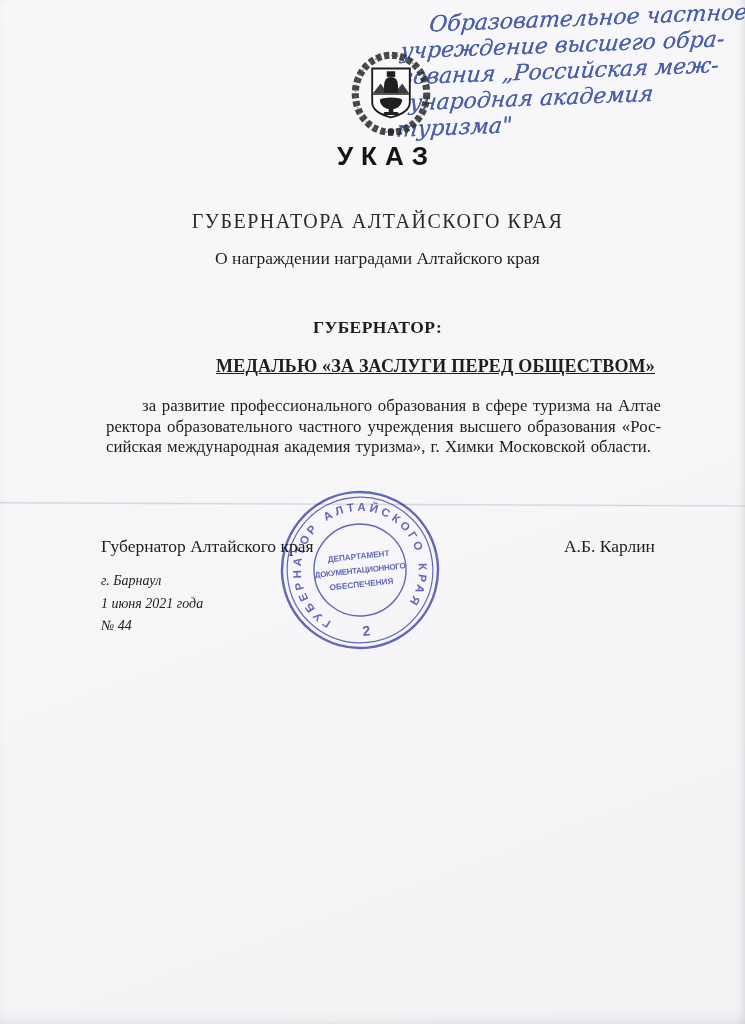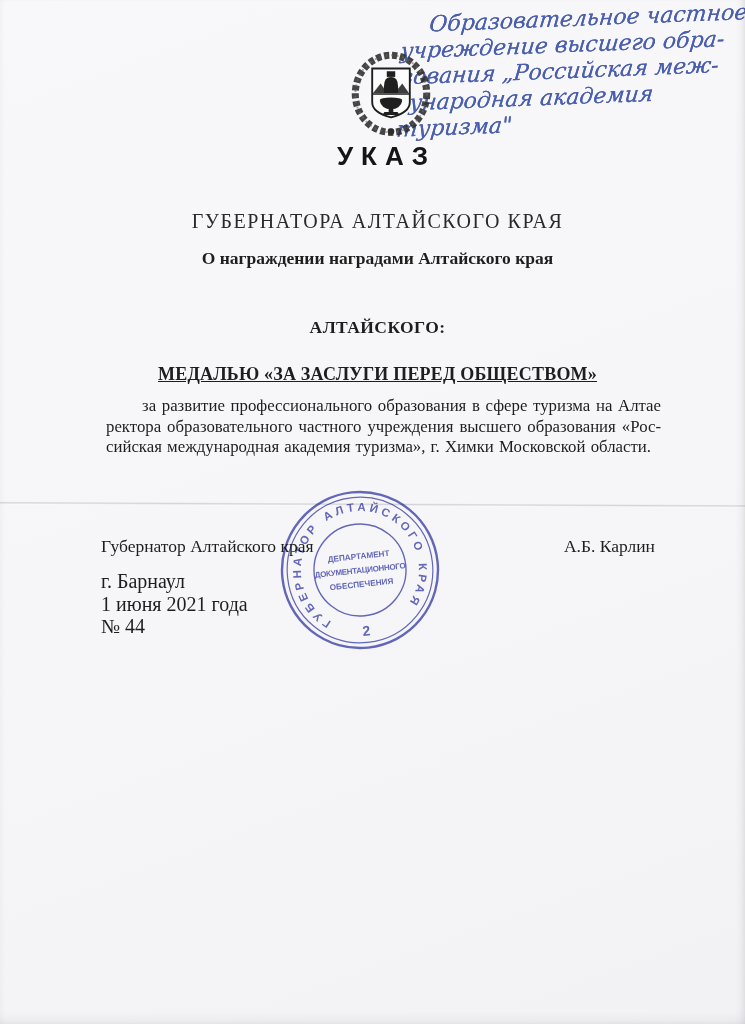--- a/index.html
+++ b/index.html
@@ -32,43 +32,43 @@
   
   .emblem{position:absolute;left:344px;top:44px;width:94px;height:94px;}
   
   .col{position:absolute;left:100px;width:555px;text-align:center;}
   .title{
     top:141px;font-family:Liberation Sans, sans-serif;
     font-weight:700;font-size:26px;letter-spacing:8px;
     transform:translateX(9px);color:#151515;
   }
   .issuer{top:210px;font-size:20px;letter-spacing:1.5px;color:#2a2a2a;}
-  .subject{top:248px;font-size:17.5px;font-weight:700;}
+  .subject{top:248px;font-size:17.5px;font-weight:400;}
   .directive{top:317px;font-size:17.5px;font-weight:700;letter-spacing:.4px;}
-  .award{top:364px;font-size:18px;font-weight:700;text-decoration:underline;letter-spacing:.2px;}
+  .award{top:356px;font-size:18px;font-weight:700;text-decoration:underline;letter-spacing:.2px;text-align:right;}
   
   .body-par{
     position:absolute;left:100px;top:396px;width:555px;
     font-size:16.8px;line-height:20.6px;word-spacing:1px;margin-left:6px;
   }
   .body-line{text-align:justify;text-align-last:justify;}
   .body-line.first{text-indent:36px;}
   .body-line.last{text-align-last:left;}
   
   .crease{
     position:absolute;left:0;top:503px;width:745px;height:3px;
     transform:rotate(.25deg);
     background:linear-gradient(to bottom,rgba(178,176,186,0) 0%,rgba(172,170,182,.45) 45%,rgba(255,255,255,.7) 100%);
   }
   
   .sig-row{
     position:absolute;left:101px;top:536px;width:554px;
     display:flex;justify-content:space-between;font-size:17.5px;
   }
-  .dateline{position:absolute;left:101px;top:570px;font-size:20px;line-height:22.6px;}
+  .dateline{position:absolute;left:101px;top:570px;font-size:14px;line-height:22.6px;font-style:italic;}
   
   .stamp{
     position:absolute;left:276px;top:486px;width:168px;height:168px;
     transform:rotate(-6deg);
     opacity:.88;mix-blend-mode:multiply;
   }
   .stamp text{fill:#5156b8;}
   .stamp .ring-text{
     font-family:"Liberation Sans",sans-serif;font-weight:700;
     font-size:11.5px;letter-spacing:3.4px;word-spacing:2px;
@@ -112,21 +112,21 @@
 
     <ellipse cx="50" cy="59.5" rx="12" ry="2.6" fill="#1f1f1f"></ellipse>
     <path d="M38 60.5 q2 9 12 9 q10 0 12 -9 z" fill="#1f1f1f"></path>
     <rect x="47.5" y="68.5" width="5" height="3.8" fill="#1f1f1f"></rect>
     <path d="M43 72.3 h14 l2.2 3.2 h-18.4 z" fill="#1f1f1f"></path>
   </svg>
 
   <div class="col title">УКАЗ</div>
   <div class="col issuer">ГУБЕРНАТОРА АЛТАЙСКОГО КРАЯ</div>
   <div class="col subject">О награждении наградами Алтайского края</div>
-  <div class="col directive">АЛТАЙСКОГО:</div>
+  <div class="col directive">ГУБЕРНАТОР:</div>
   <div class="col award">МЕДАЛЬЮ «ЗА ЗАСЛУГИ ПЕРЕД ОБЩЕСТВОМ»</div>
 
   <div class="body-par">
     <div class="body-line first">за развитие профессионального образования в сфере туризма на Алтае</div>
     <div class="body-line">ректора образовательного частного учреждения высшего образования «Рос-</div>
     <div class="body-line last">сийская международная академия туризма», г. Химки Московской области.</div>
   </div>
 
   <div class="crease"></div>
 

